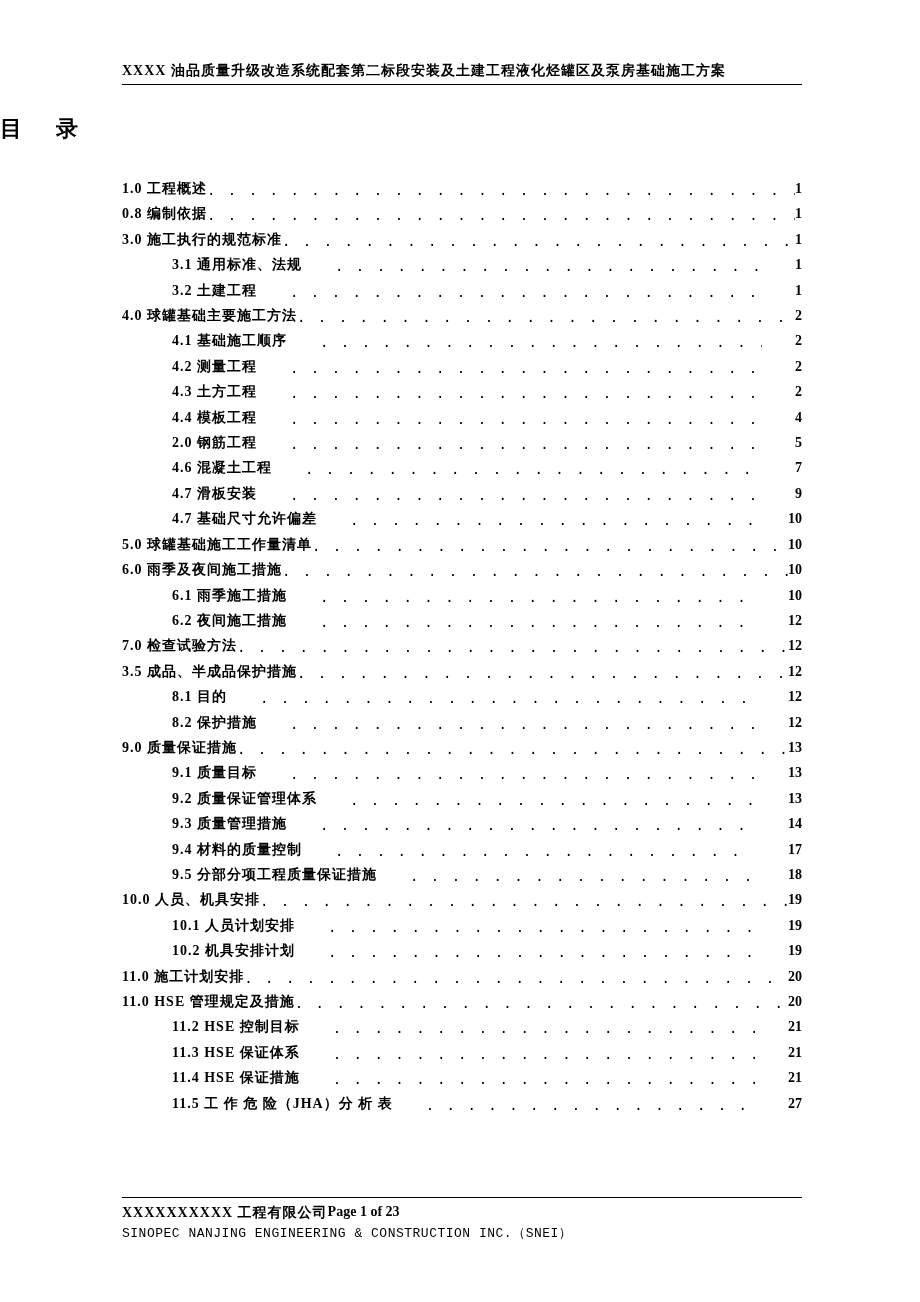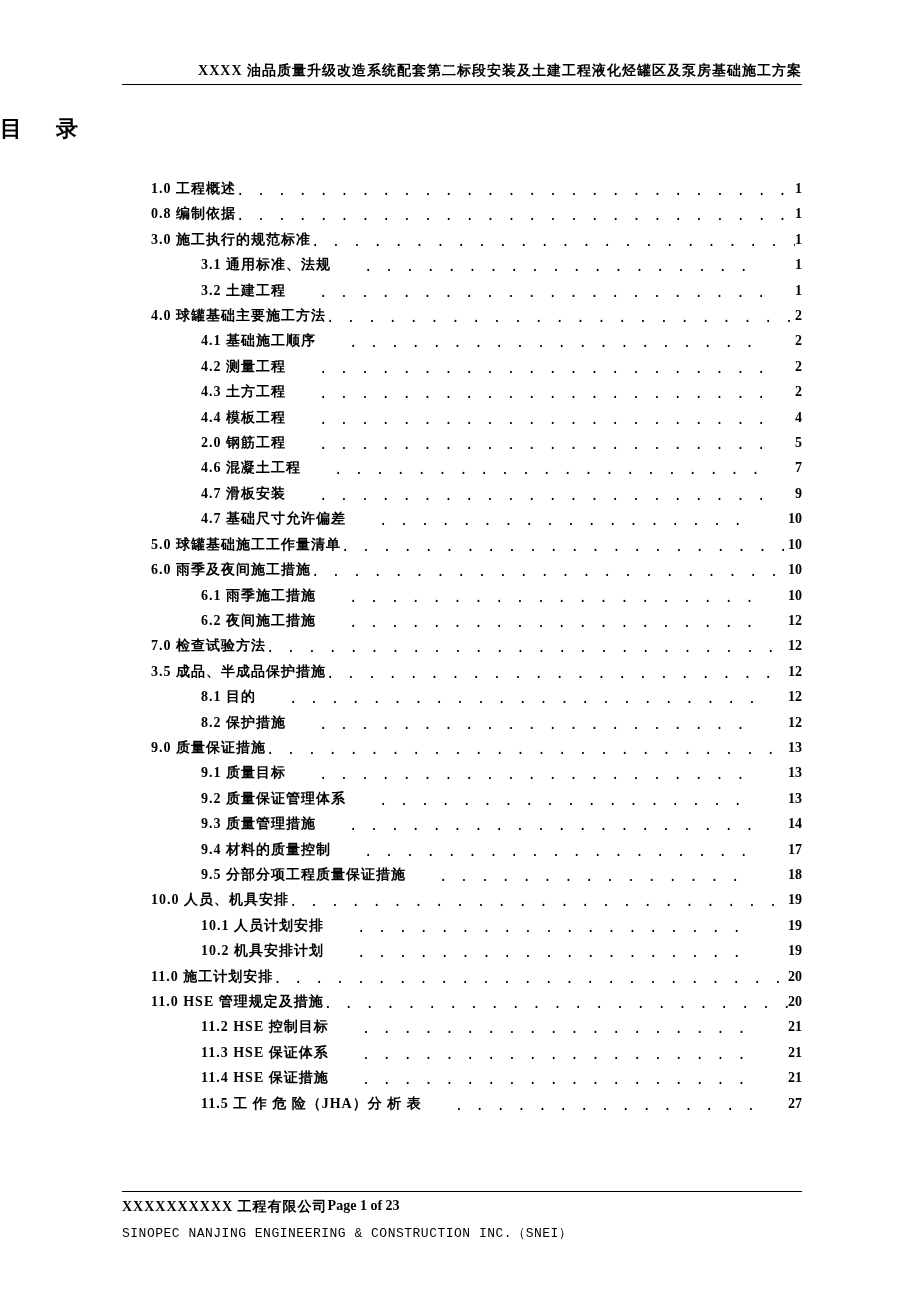--- a/index.html
+++ b/index.html
@@ -10,21 +10,21 @@
       font-family: "SimSun", "宋体", serif;
       position: relative;
     }
     .header-line {
       position: absolute;
       top: 62px;
       left: 122px;
       right: 118px;
       font-size: 14px;
       font-weight: bold;
-      text-align: right;
+      text-align: left;
       padding-bottom: 4px;
       border-bottom: 1.5px solid #000;
       letter-spacing: 1px;
     }
     .title {
       position: absolute;
       top: 114px;
       left: 0;
       right: 0;
       text-align: left;
@@ -32,21 +32,20 @@
       font-weight: bold;
       letter-spacing: 34px;
     }
     .toc {
       position: absolute;
       top: 176px;
       left: 122px;
       right: 118px;
       font-size: 14px;
       line-height: 24.4px;
-      margin-left: 29px;
     }
     .toc-entry {
       display: flex;
       align-items: baseline;
       white-space: nowrap;
     }
     .toc-entry.sub { padding-left: 50px; gap: 33px; }
     .toc-label { flex: 0 0 auto; font-weight: bold; letter-spacing: 1px; }
     .toc-dots {
       flex: 1 1 auto;
@@ -62,21 +61,21 @@
       bottom: 60px;
       left: 122px;
       right: 118px;
       border-top: 1.5px solid #000;
       padding-top: 6px;
       font-size: 14px;
     }
     .footer-row { display: flex; }
     .footer-left { font-weight: bold; letter-spacing: 1px; }
     .footer-right { font-weight: bold; font-family: "Times New Roman", serif; }
-    .footer-sub { font-family: "Courier New", monospace; font-size: 13px; letter-spacing: 0.5px; margin-top: 8px; }
+    .footer-sub { font-family: "Courier New", monospace; font-size: 13px; letter-spacing: 0.5px; margin-top: 2px; }
   </style>
 </head>
 <body>
 
 <div class="header-line">XXXX 油品质量升级改造系统配套第二标段安装及土建工程液化烃罐区及泵房基础施工方案</div>
 
 <div class="title">目录</div>
 
 <div class="toc" id="toc-container">
     <div class="toc-entry">

